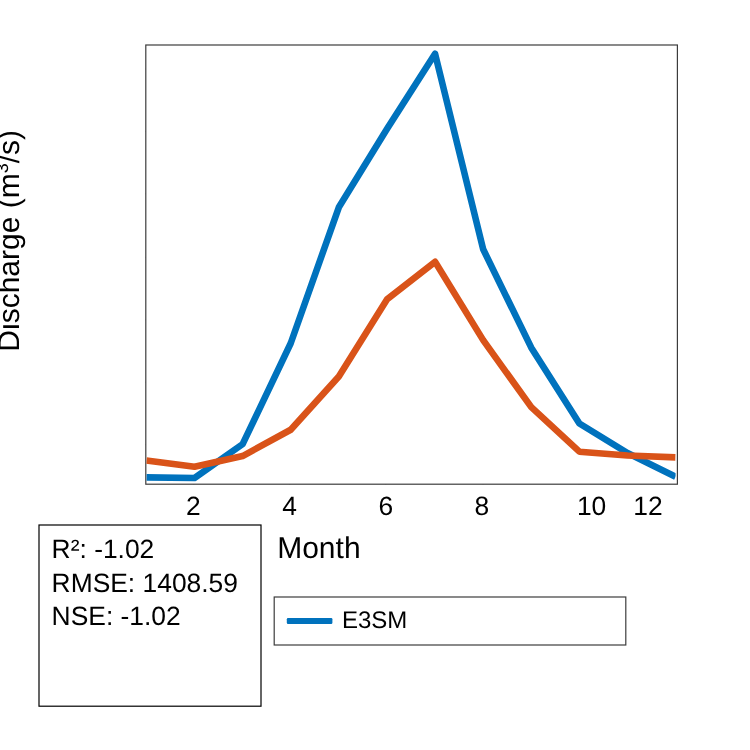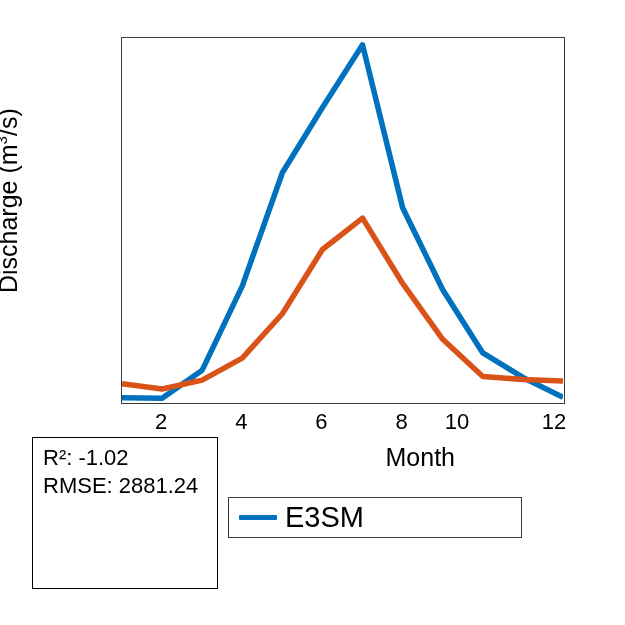--- a/index.html
+++ b/index.html
@@ -76,21 +76,21 @@
     position: absolute;
     top: 396px;
     height: 8px;
     width: 0;
     border-left: 1.5px solid #3c3c3c;
   }
   #x-axis-label {
     position: absolute;
     left: 231px; top: 443px;
     width: 224px;
-    text-align: right;
+    text-align: left;
     font-size: 25px;
     color: #000;
   }
 
   
   #legend {
     position: absolute;
     left: 228px; top: 497px;
     width: 294px; height: 41px;
     border: 1.5px solid #3c3c3c;
@@ -102,21 +102,21 @@
     display: flex;
     align-items: center;
     height: 100%;
   }
   .legend-swatch {
     height: 5px;
     width: 38px;
     margin: 0 8px 0 10px;
     border-radius: 1px;
   }
-  .legend-text { font-size: 29px; color: #000; }
+  .legend-text { font-size: 20px; color: #000; }
   #legend-entry-gsim .legend-swatch { width: 60px; margin-left: 22px; }
   #legend-entry-gsim .legend-text { margin-left: 14px; }
 
   
   #stats-box {
     position: absolute;
     left: 32px; top: 437px;
     width: 186px; height: 152px;
     border: 1.5px solid #000;
     background: #ffffff;
@@ -151,23 +151,23 @@
     </div>
   <div id="x-ticks">
       <div class="xtick-label" style="left: 161.091px;">2</div>
       <div class="xtick-mark" style="left: 161.091px;"></div>
       <div class="xtick-label" style="left: 241.273px;">4</div>
       <div class="xtick-mark" style="left: 241.273px;"></div>
       <div class="xtick-label" style="left: 321.455px;">6</div>
       <div class="xtick-mark" style="left: 321.455px;"></div>
       <div class="xtick-label" style="left: 401.636px;">8</div>
       <div class="xtick-mark" style="left: 401.636px;"></div>
-      <div class="xtick-label" style="left: 457px;">10</div>
+      <div class="xtick-label" style="left: 493px;">10</div>
       <div class="xtick-mark" style="left: 481.818px;"></div>
-      <div class="xtick-label" style="left: 554px;">12</div>
+      <div class="xtick-label" style="left: 540px;">12</div>
       <div class="xtick-mark" style="left: 562px;"></div>
     </div>
 
   <div id="plot-area">
     <svg id="plot-svg" width="441" height="364">
         <polyline points="0.00,359.82 40.09,360.34 80.18,332.14 120.27,248.06 160.36,134.74 200.45,69.46 240.55,6.79 280.64,169.73 320.73,251.72 360.82,314.91 400.91,339.45 441.00,359.30" fill="none" stroke="#0072BD" stroke-width="5.5" stroke-linejoin="round" stroke-linecap="butt"></polyline>
         <polyline points="0.00,345.72 40.09,350.94 80.18,342.07 120.27,320.13 160.36,275.74 200.45,211.51 240.55,180.17 280.64,245.45 320.73,301.33 360.82,338.41 400.91,341.54 441.00,343.11" fill="none" stroke="#D95319" stroke-width="5.5" stroke-linejoin="round" stroke-linecap="butt"></polyline>
       </svg>
   </div>
 
@@ -175,16 +175,17 @@
 
   <div id="legend">
     <div class="legend-entry" id="legend-entry-e3sm">
       <span class="legend-swatch" style="background: rgb(0, 114, 189);"></span>
       <span class="legend-text">E3SM</span>
     </div>
   </div>
 
   <div id="stats-box">
       <div class="stat-line">R²: -1.02</div>
-      <div class="stat-line">RMSE: 2881.24</div>
+      <div class="stat-line">RMSE: 1408.59</div>
+      <div class="stat-line">NSE: -1.02</div>
     </div>
 
 </div>
 
 </body></html>

